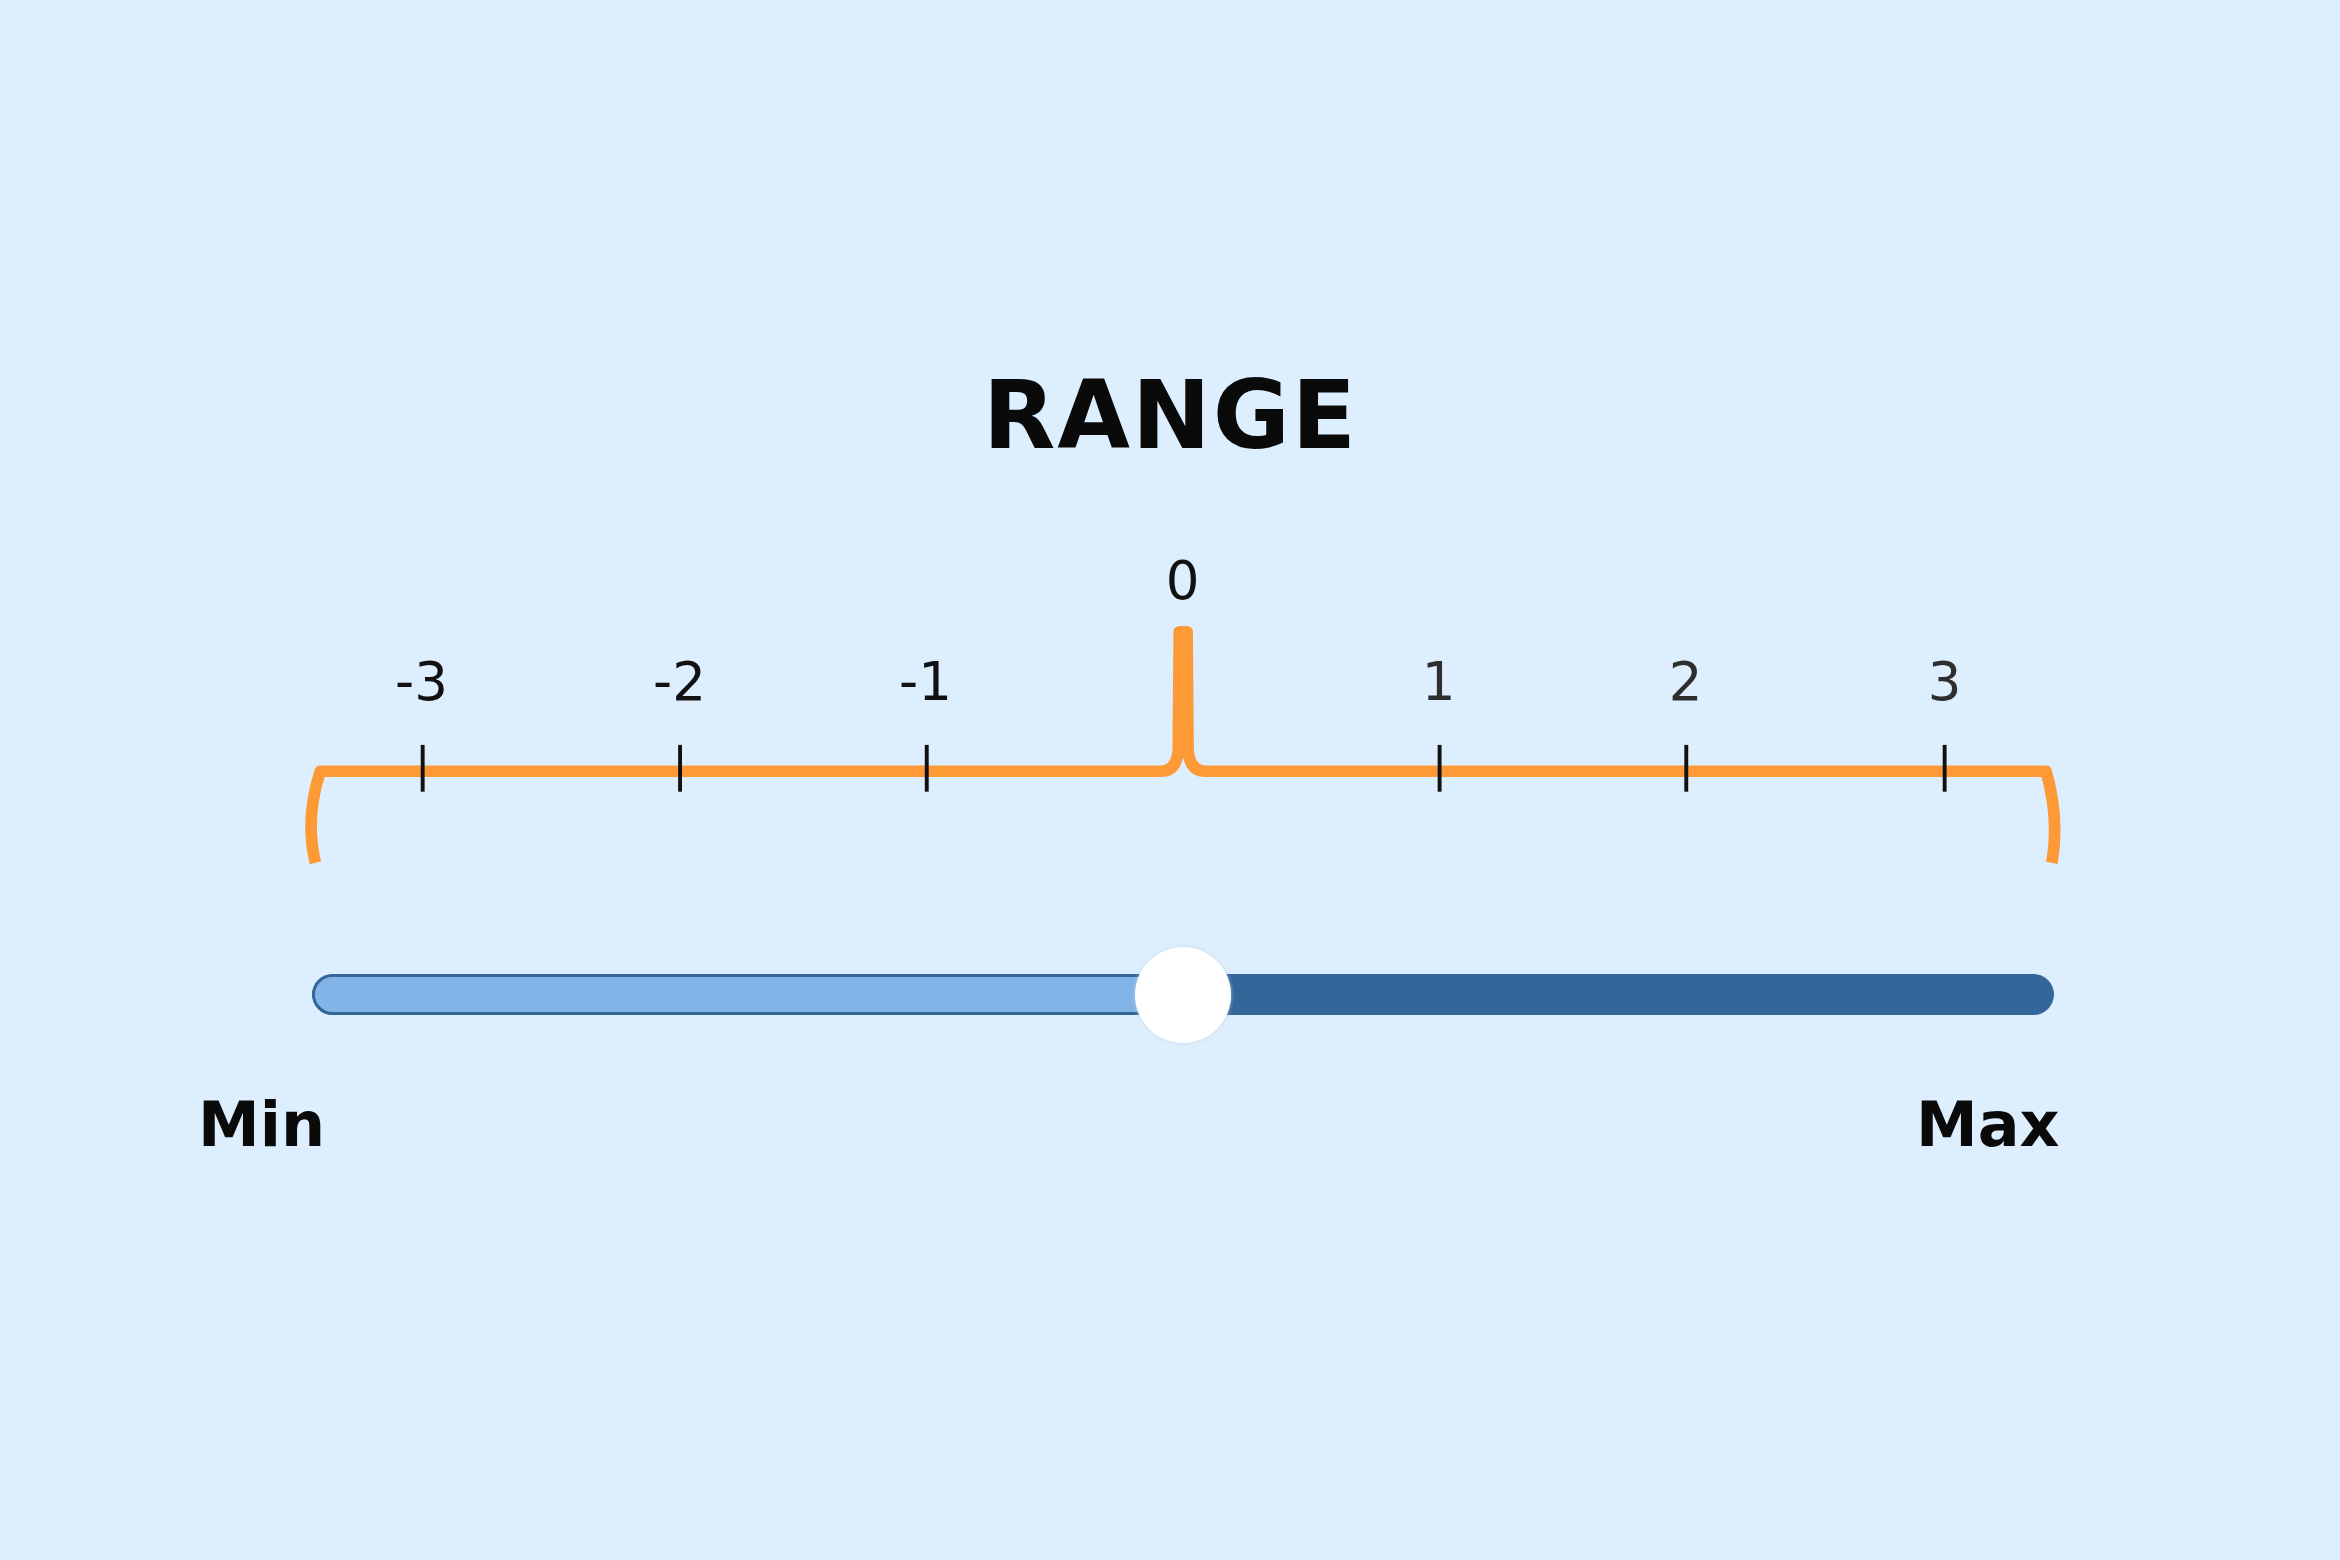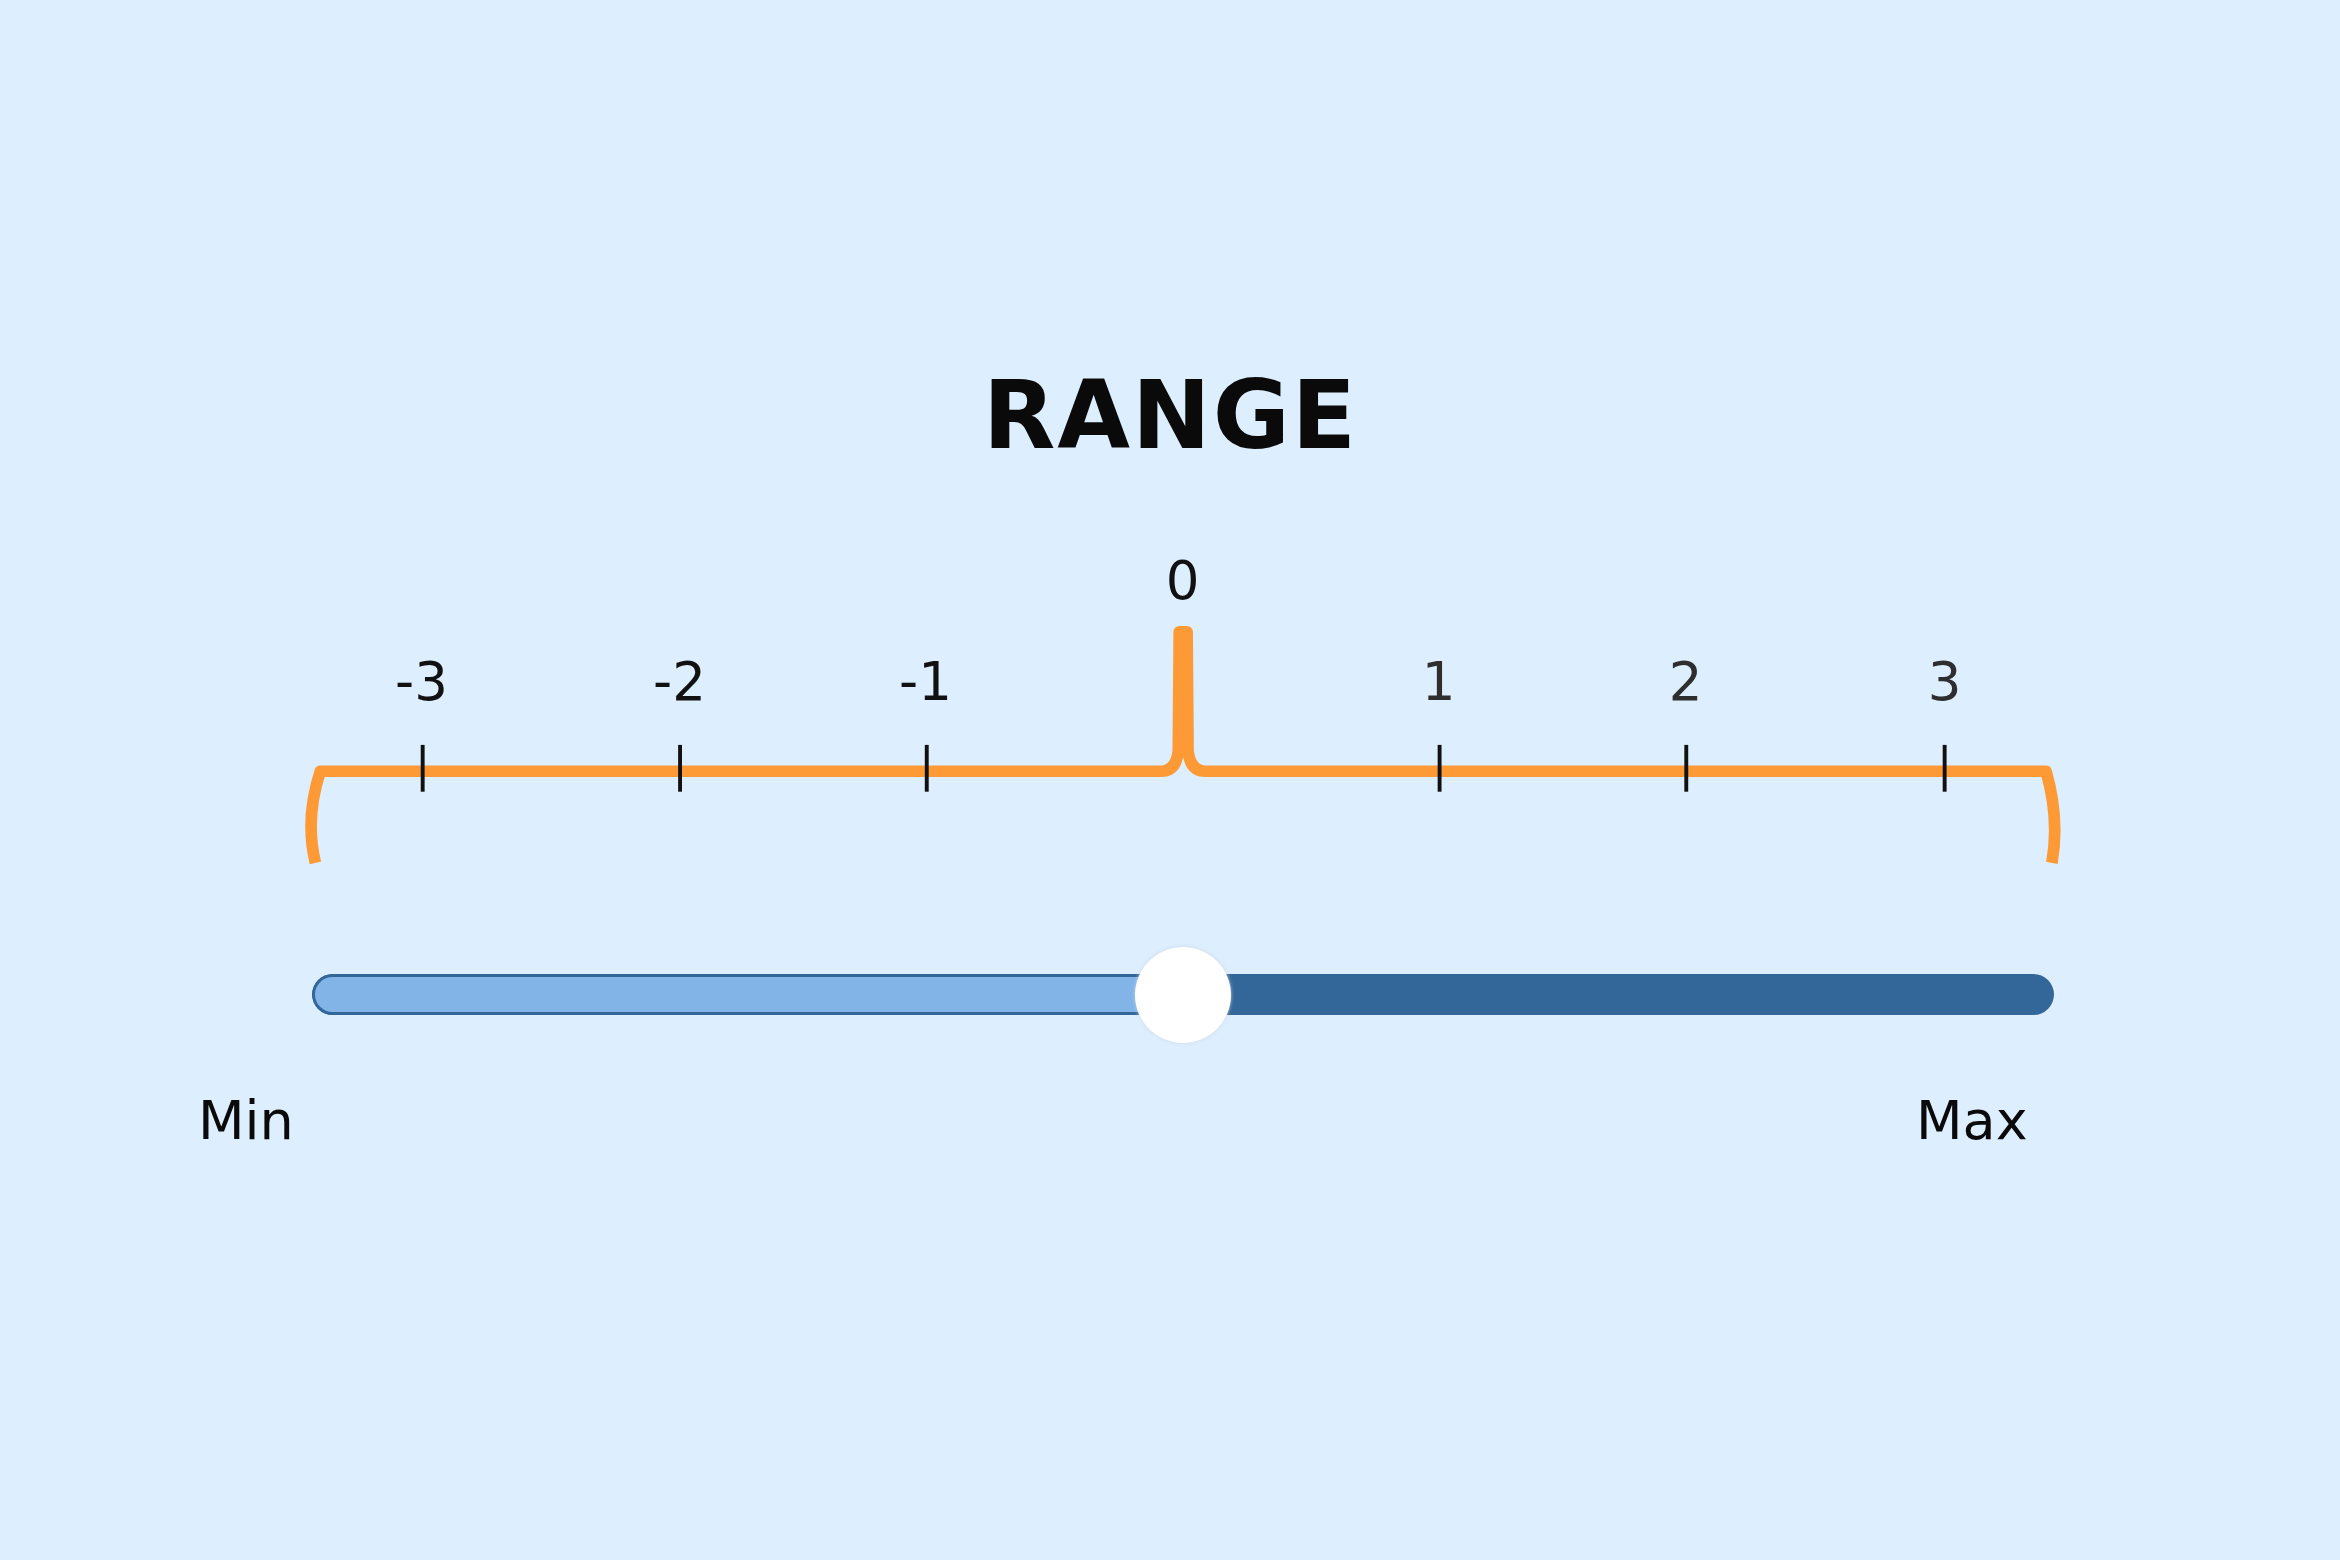--- a/index.html
+++ b/index.html
@@ -16,22 +16,22 @@
     letter-spacing: 2px; color: #0a0a0a; line-height: 1;
   }
   .tick-label {
     position: absolute; width: 117px; margin-left: -59px;
     text-align: center; font-size: 53px; color: #111;
     line-height: 1; top: 655px;
   }
   .tick-label.pos { color: #2e2e2e; }
   .zero-label { top: 554px; color: #111; }
   .end-label {
-    position: absolute; top: 1094px; font-weight: normal;
-    font-size: 54px; color: #0a0a0a; line-height: 1;
+    position: absolute; top: 1094px; font-weight: bold;
+    font-size: 62px; color: #0a0a0a; line-height: 1;
   }
   svg.scale { position: absolute; left: 0; top: 0; }
   .track {
     position: absolute; left: 312px; top: 974px; width: 1742px; height: 41px;
     border-radius: 20.5px; background: #336699; overflow: hidden;
   }
   .track-fill {
     position: absolute; left: 0; top: 0; height: 41px;
     background: #82b4e8; box-sizing: border-box;
     border: 3.9px solid #336699; border-right: none;

